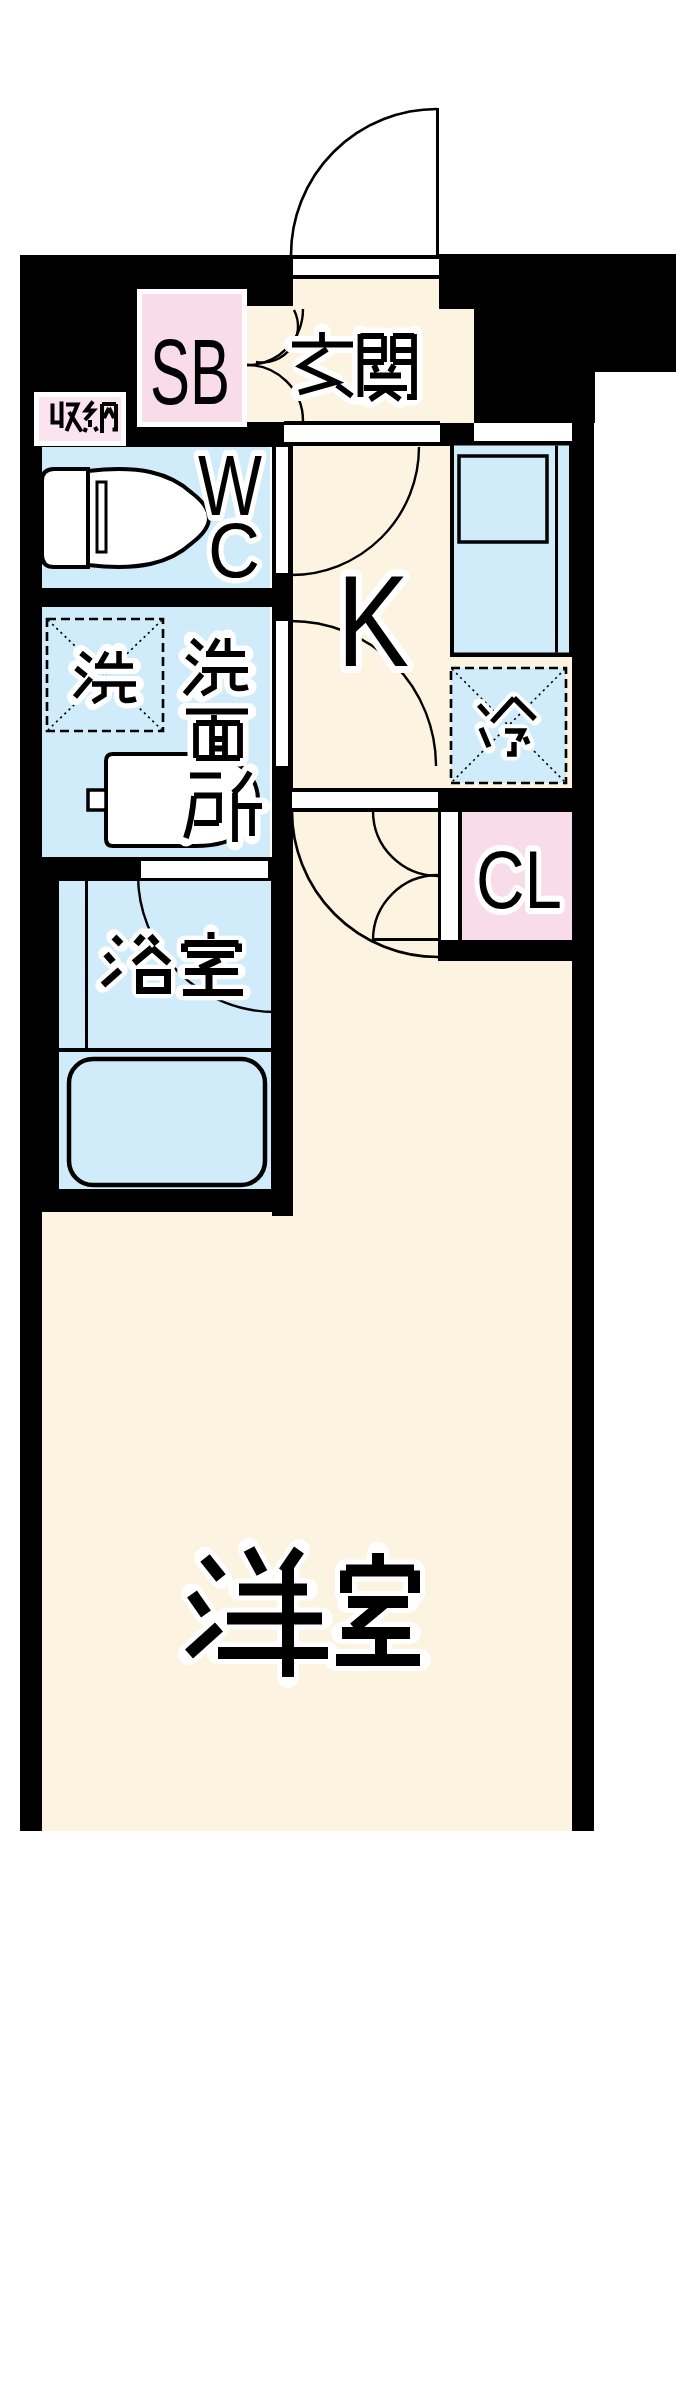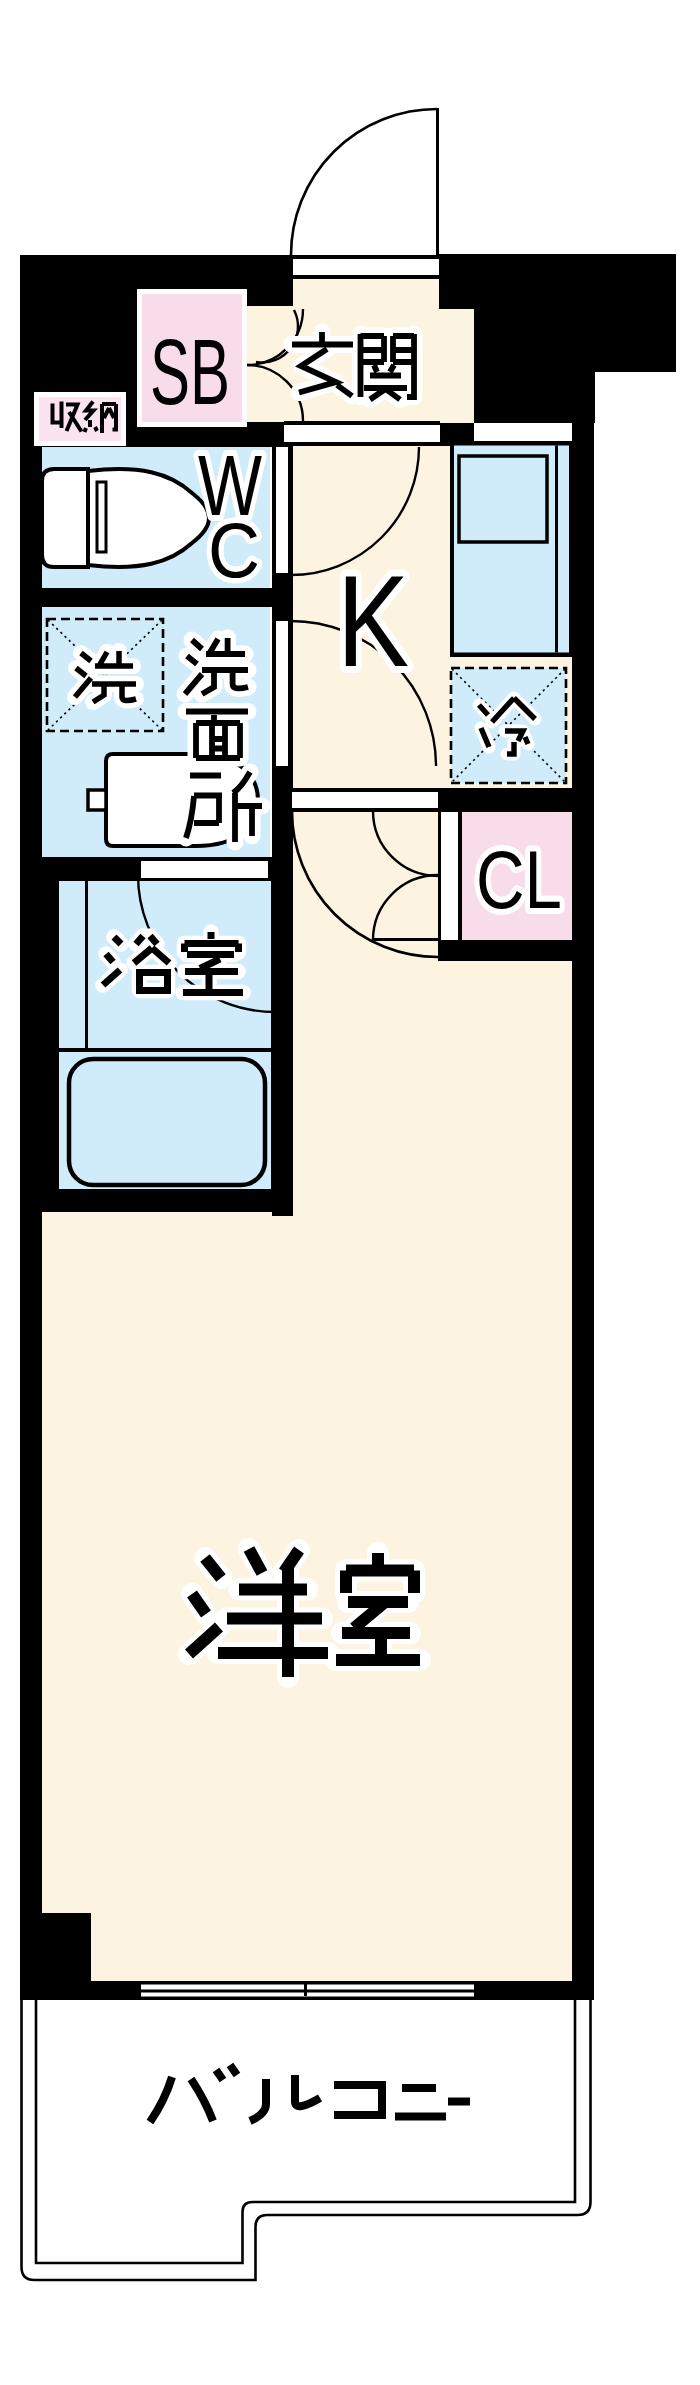--- a/index.html
+++ b/index.html
@@ -1,16 +1,16 @@
 <!DOCTYPE html>
 <html><head>
 <meta charset="utf-8">
 <style>
 html,body{margin:0;padding:0;background:#fff;}
-#canvas{position:relative;width:700px;height:2385px;background:#fff;overflow:hidden;}
+#canvas{position:relative;width:700px;height:1831px;background:#fff;overflow:hidden;}
 svg{display:block;}
 </style>
 </head>
 <body>
 <div id="canvas">
 <svg width="700" height="2385" viewBox="0 0 700 2385">
 <defs>
 <g id="t-genkan" fill="none">
 <path d="M322,332 V342 M292,344.5 H353"></path>
 <path d="M327,349 L301,366 L336,382 L299,392.5 M337,385 L352,396"></path>

